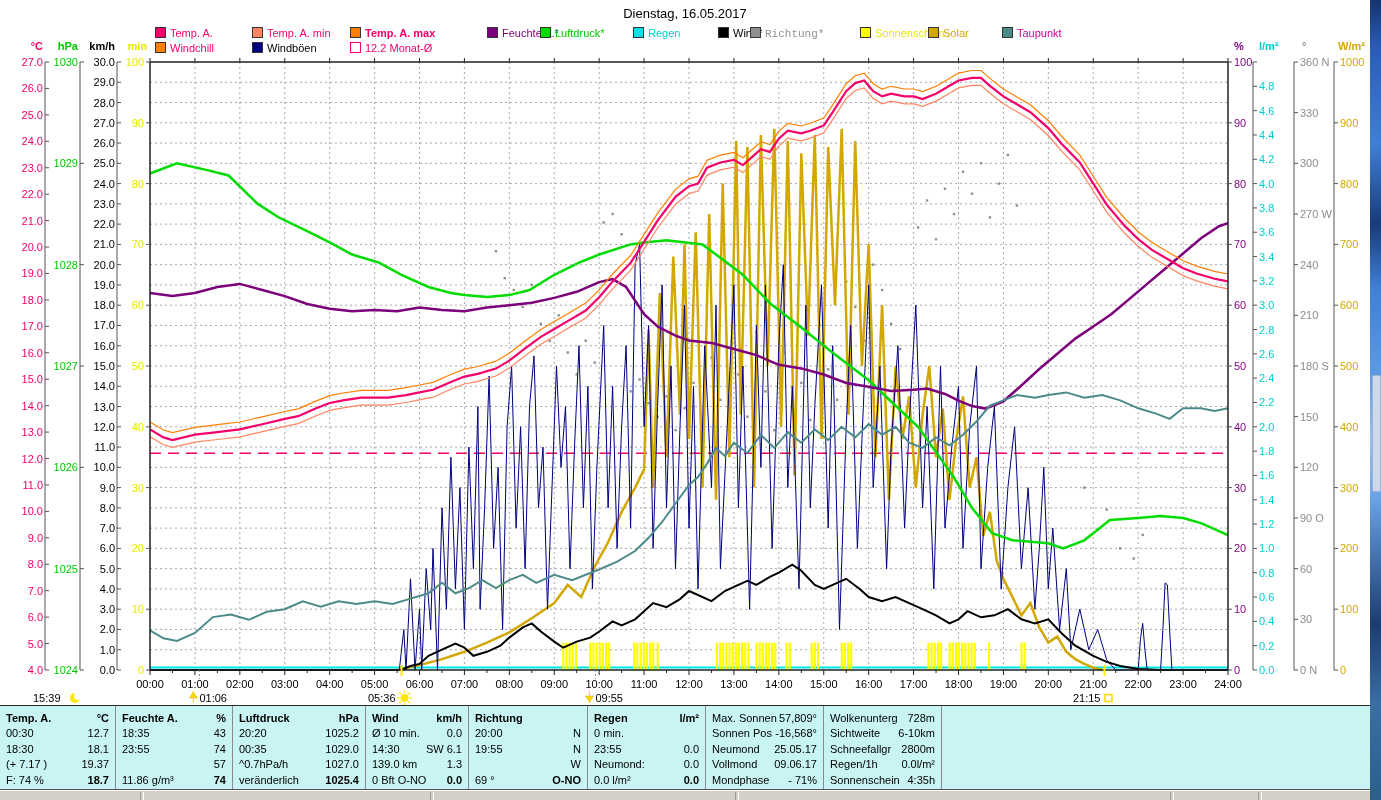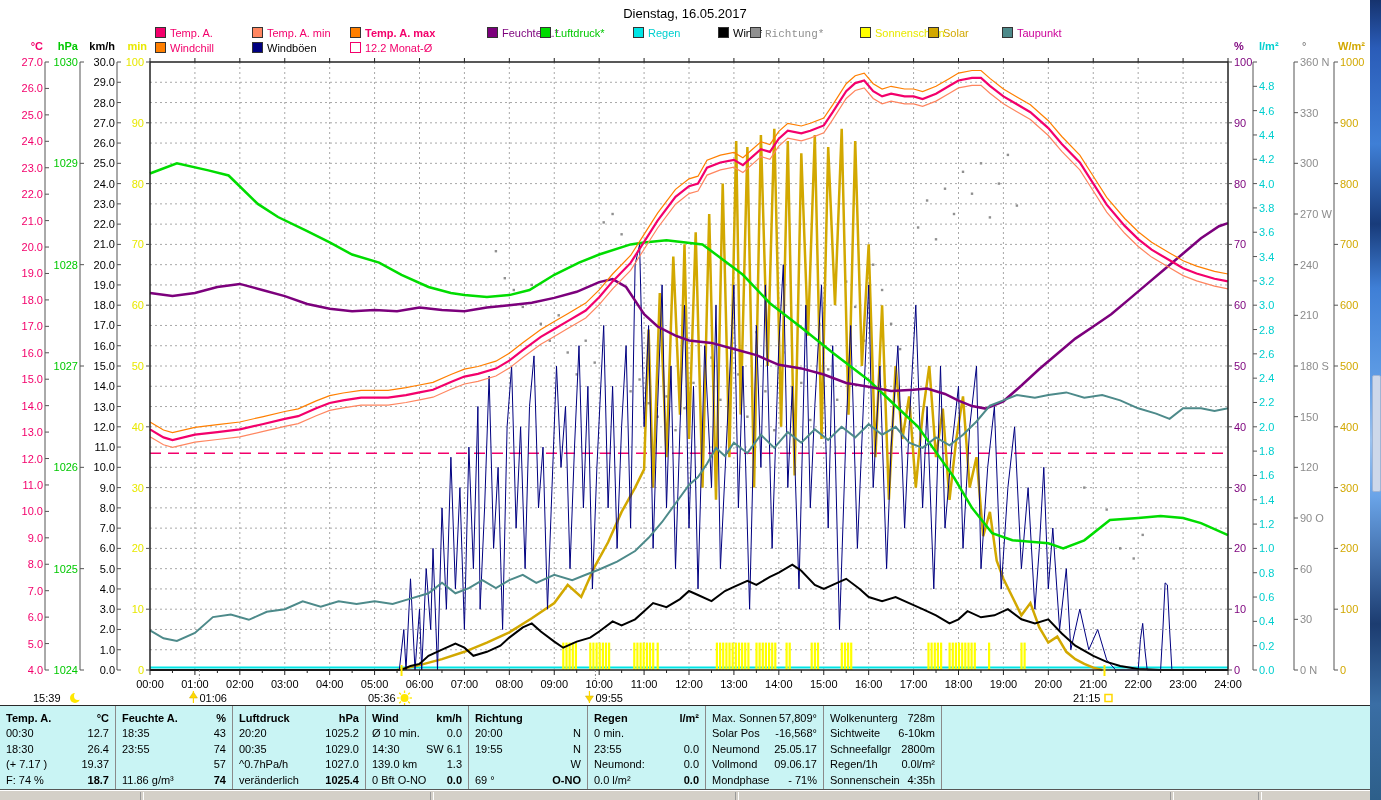--- a/index.html
+++ b/index.html
@@ -656,21 +656,21 @@
         <div class="trow b">
           <span>Temp. A.</span>
           <span>°C</span>
         </div>
         <div class="trow">
           <span>00:30</span>
           <span>12.7</span>
         </div>
         <div class="trow">
           <span>18:30</span>
-          <span>26.4</span>
+          <span>18.1</span>
         </div>
         <div class="trow">
           <span>(+ 7.17 )</span>
           <span>19.37</span>
         </div>
         <div class="trow">
           <span>F: 74 %</span>
           <span class="b">18.7</span>
         </div>
       </div>
@@ -783,21 +783,21 @@
           <span>0.0 l/m²</span>
           <span class="b">0.0</span>
         </div>
       </div>
       <div class="tcol" style="width: 118px;">
         <div class="trow">
           <span>Max. Sonnen</span>
           <span>57,809°</span>
         </div>
         <div class="trow">
-          <span>Solar Pos</span>
+          <span>Sonnen Pos</span>
           <span>-16,568°</span>
         </div>
         <div class="trow">
           <span>Neumond</span>
           <span>25.05.17</span>
         </div>
         <div class="trow">
           <span>Vollmond</span>
           <span>09.06.17</span>
         </div>

